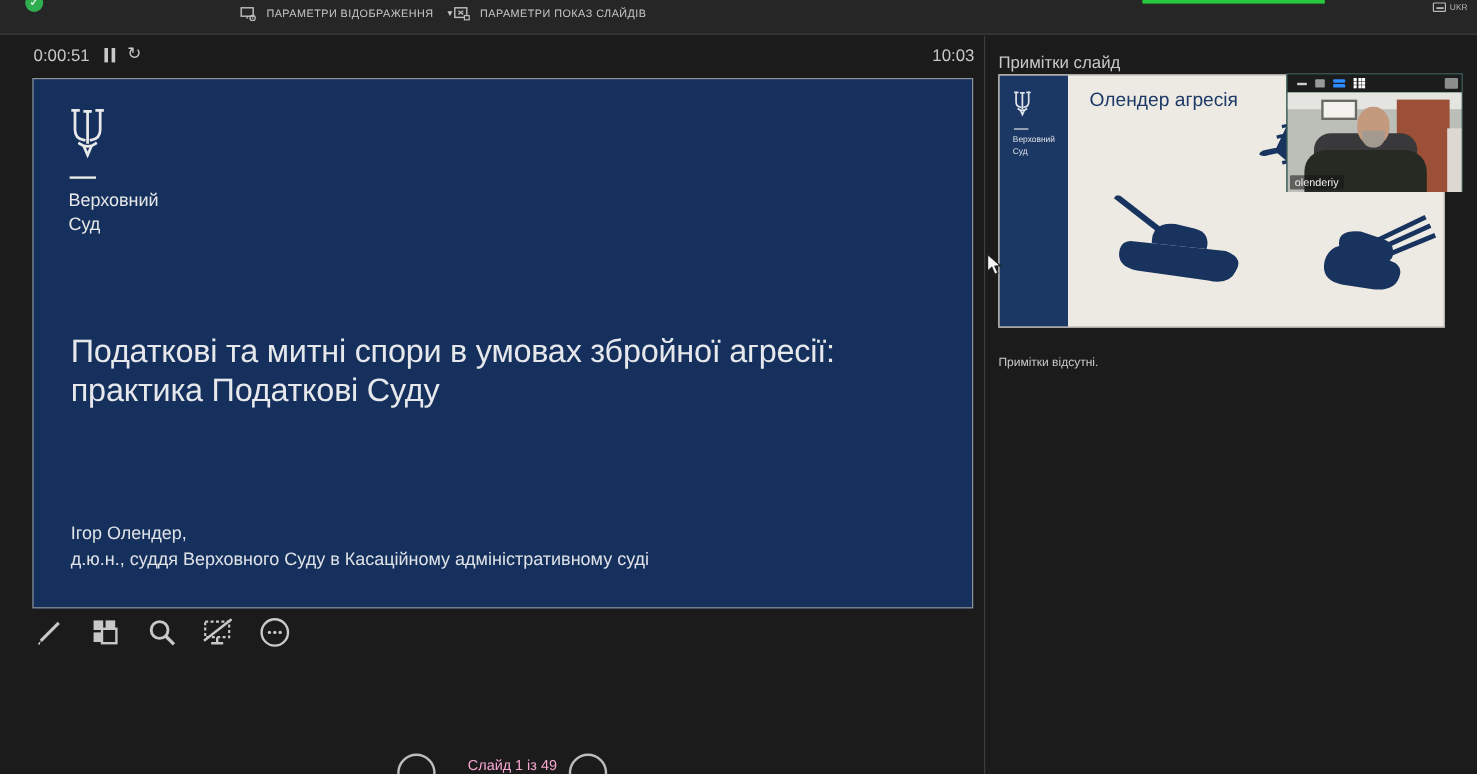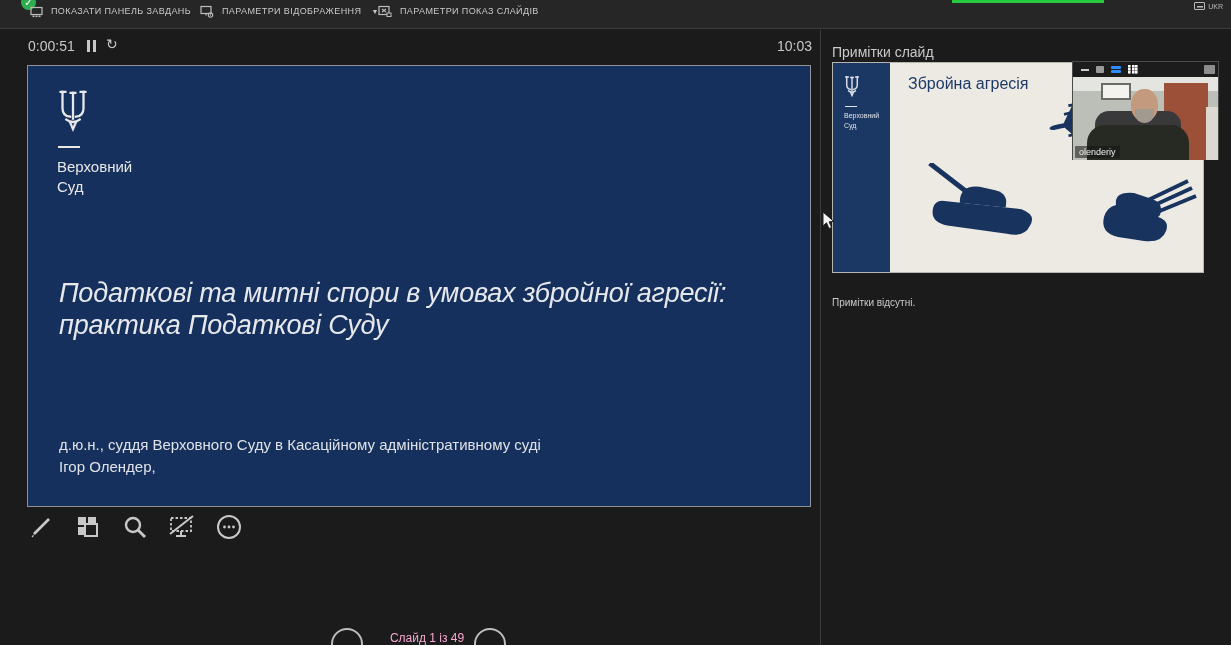--- a/index.html
+++ b/index.html
@@ -32,21 +32,21 @@
   .clock { position:absolute; left:712px; top:38px; width:100px; text-align:right;
            color:#c8c8c8; font-size:14px; }
 
   
   .slide { position:absolute; left:27px; top:65px; width:784px; height:442px;
            background:#15305c; border:1px solid #8f9399; }
   .logo-block { position:absolute; left:29px; top:24px; }
   .logo-line { width:22px; height:2px; background:#e8e8e8; margin:10px 0 9px 1px; }
   .org-name { color:#e8e8e8; font-size:15px; line-height:1.3; }
   .slide-title { position:absolute; left:31px; top:212px; color:#e6e8ec; font-size:27px;
-                 line-height:1.18; letter-spacing:-0.2px; font-weight:400;font-style:italic; }
+                 line-height:1.18; letter-spacing:-0.2px; font-weight:400; }
   .slide-author { position:absolute; left:31px; top:368px; color:#dfe2e7; font-size:15px;
                   line-height:1.45; }
 
   
   .slide-tools { position:absolute; left:26px; top:512px; display:flex; gap:17px; align-items:center; }
   .tool-btn { width:30px; height:30px; display:flex; align-items:center; justify-content:center;
               cursor:pointer; }
 
   
   .nav-circle { position:absolute; top:628px; width:32px; height:32px; border:2px solid #bdbdbd;
@@ -116,29 +116,20 @@
   .cursor { position:absolute; left:822px; top:211px; }
 </style>
 </head>
 <body>
 
 <div id="stage">
 
   <div class="toolbar">
     <div class="green-check">✓</div>
 
-    <div class="tb-item" style="left:30px;">
-      <svg width="13" height="13" viewBox="0 0 13 13">
-        <rect x="1" y="2.5" width="11" height="7" fill="none" stroke="#bdbdbd" stroke-width="1.2"></rect>
-        <rect x="2.5" y="10.5" width="2" height="1.6" fill="#bdbdbd"></rect>
-        <rect x="5.5" y="10.5" width="2" height="1.6" fill="#bdbdbd"></rect>
-        <rect x="8.5" y="10.5" width="2" height="1.6" fill="#bdbdbd"></rect>
-      </svg>
-      <span>ПОКАЗАТИ ПАНЕЛЬ ЗАВДАНЬ</span>
-    </div>
 
     <div class="tb-item" style="left:200px;justify-content:flex-end;">
       <svg width="14" height="13" viewBox="0 0 14 13">
         <rect x="1" y="1.5" width="10" height="7" fill="none" stroke="#bdbdbd" stroke-width="1.2"></rect>
         <line x1="6" y1="8.5" x2="6" y2="10.5" stroke="#bdbdbd" stroke-width="1.2"></line>
         <circle cx="10.5" cy="10" r="2.2" fill="none" stroke="#bdbdbd" stroke-width="1.1"></circle>
         <circle cx="10.5" cy="10" r="0.7" fill="#bdbdbd"></circle>
       </svg>
       <span>ПАРАМЕТРИ ВІДОБРАЖЕННЯ</span>
       <span class="caret">▼</span>
@@ -187,22 +178,22 @@
         <div>Суд</div>
       </div>
     </div>
 
     <div class="slide-title">
       <div>Податкові та митні спори в умовах збройної агресії:</div>
       <div>практика Податкові Суду</div>
     </div>
 
     <div class="slide-author">
+      <div>Ігор Олендер,</div>
       <div>д.ю.н., суддя Верховного Суду в Касаційному адміністративному суді</div>
-      <div>Ігор Олендер,</div>
     </div>
   </div>
 
   <div class="slide-tools">
     <div class="tool-btn">
       <svg width="28" height="28" viewBox="0 0 28 28">
         <line x1="7" y1="21" x2="22" y2="6" stroke="#c8c8c8" stroke-width="2.6"></line>
         <path d="M7 21 L4.5 23.5 L6 24.5 Z" fill="#c8c8c8"></path>
       </svg>
     </div>
@@ -259,21 +250,21 @@
           </g>
         </svg>
         <div class="thumb-line"></div>
         <div class="thumb-org">
           <div>Верховний</div>
           <div>Суд</div>
         </div>
       </div>
     </div>
     <div class="thumb-main">
-      <div class="thumb-title">Збройна агресія</div>
+      <div class="thumb-title">Олендер агресія</div>
 
       <span class="sil" style="left:155px; top:18px;">
         <span class="plane-glyph">✈</span>
       </span>
 
       <svg class="sil" style="left:30px; top:100px;" width="125" height="78" viewBox="0 0 125 78">
         <g fill="#17335e" transform="rotate(6 62 39)">
           <line x1="48" y1="32" x2="6" y2="6" stroke="#17335e" stroke-width="5"></line>
           <path d="M40 42 Q38 24 58 24 L74 26 Q88 28 86 42 Z"></path>
           <path d="M22 42 L102 42 Q118 46 112 58 Q108 70 90 68 L30 66 Q12 64 14 50 Q15 43 22 42 Z"></path>

